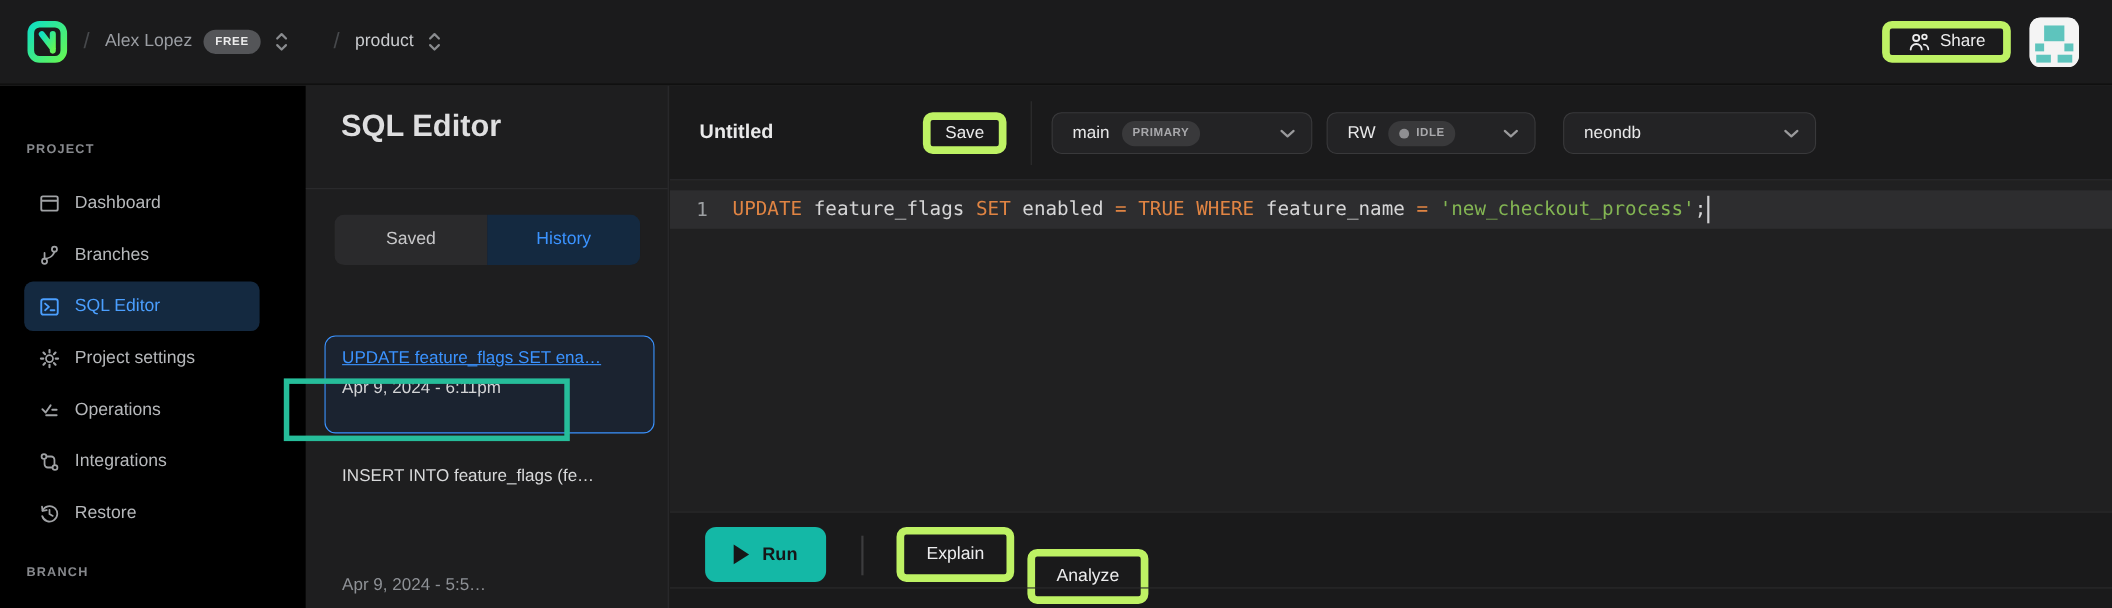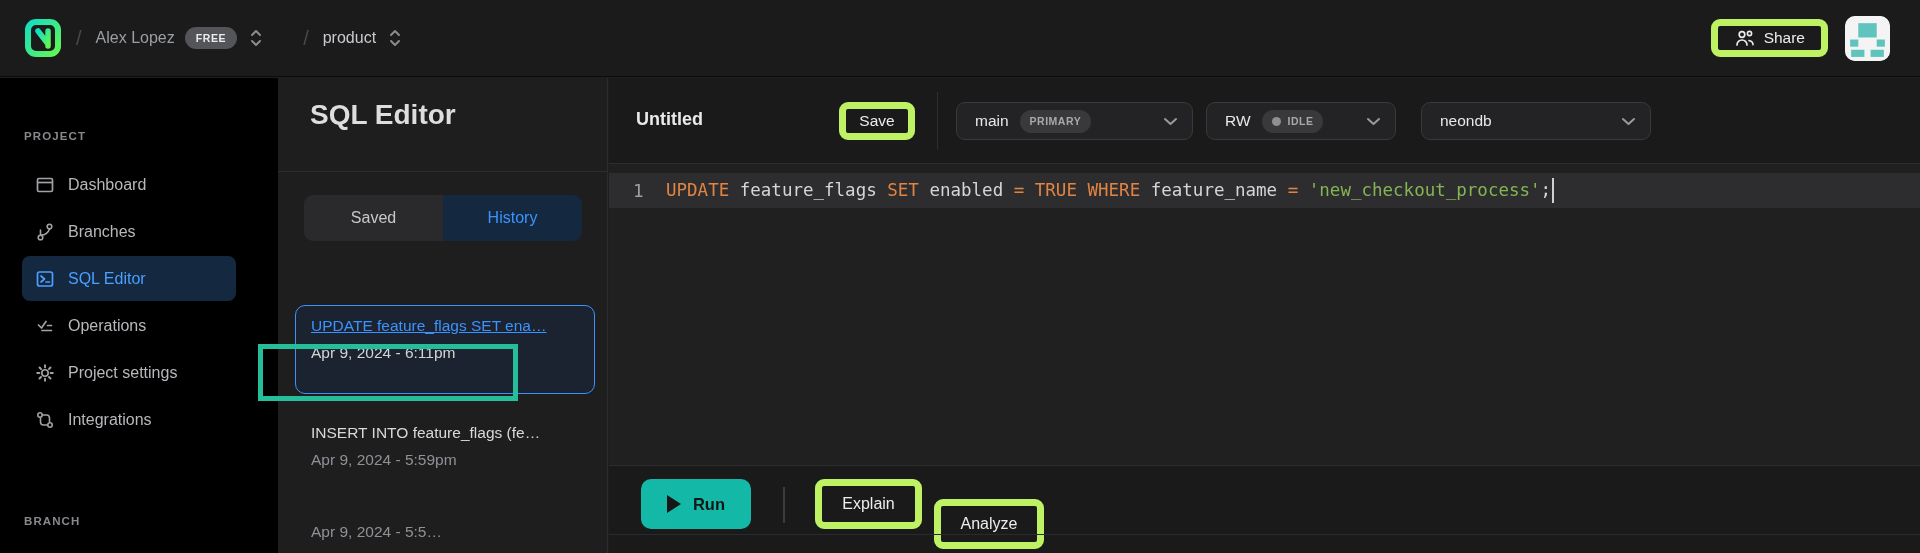--- a/index.html
+++ b/index.html
@@ -166,74 +166,81 @@
         <svg width="20" height="20" viewBox="0 0 20 20">
           <rect x="2.5" y="3" width="15" height="14" rx="2" fill="none" stroke="#4b9fff" stroke-width="1.7"></rect>
           <path d="M6 7 L9.5 10 L6 13" fill="none" stroke="#4b9fff" stroke-width="1.7" stroke-linecap="round" stroke-linejoin="round"></path>
           <line x1="11" y1="13" x2="14.5" y2="13" stroke="#4b9fff" stroke-width="1.7" stroke-linecap="round"></line>
         </svg>
         <span>SQL Editor</span>
       </div>
 
       <div class="nav-item">
         <svg width="20" height="20" viewBox="0 0 20 20">
-          <path d="M3.5 9 L6.5 12 L11 5.5" fill="none" stroke="#a0a2a5" stroke-width="1.7" stroke-linecap="round" stroke-linejoin="round"></path>
-          <line x1="12.5" y1="9.5" x2="16.5" y2="9.5" stroke="#a0a2a5" stroke-width="1.7" stroke-linecap="round"></line>
-          <line x1="7" y1="14.5" x2="16.5" y2="14.5" stroke="#a0a2a5" stroke-width="1.7" stroke-linecap="round"></line>
-        </svg>
-        <span>Operations</span>
-      </div>
-
-      <div class="nav-item">
-        <svg width="20" height="20" viewBox="0 0 20 20">
           <circle cx="10" cy="10" r="3.2" fill="none" stroke="#a0a2a5" stroke-width="1.6"></circle>
           <g stroke="#a0a2a5" stroke-width="1.9" stroke-linecap="round">
             <line x1="10" y1="2.2" x2="10" y2="4.4"></line>
               <line x1="10" y1="15.6" x2="10" y2="17.8"></line>
             <line x1="2.2" y1="10" x2="4.4" y2="10"></line>
               <line x1="15.6" y1="10" x2="17.8" y2="10"></line>
             <line x1="4.5" y1="4.5" x2="6" y2="6"></line>
               <line x1="14" y1="14" x2="15.5" y2="15.5"></line>
             <line x1="15.5" y1="4.5" x2="14" y2="6"></line>
               <line x1="6" y1="14" x2="4.5" y2="15.5"></line>
           </g>
         </svg>
         <span>Project settings</span>
       </div>
 
       <div class="nav-item">
         <svg width="20" height="20" viewBox="0 0 20 20">
+          <path d="M3.5 9 L6.5 12 L11 5.5" fill="none" stroke="#a0a2a5" stroke-width="1.7" stroke-linecap="round" stroke-linejoin="round"></path>
+          <line x1="12.5" y1="9.5" x2="16.5" y2="9.5" stroke="#a0a2a5" stroke-width="1.7" stroke-linecap="round"></line>
+          <line x1="7" y1="14.5" x2="16.5" y2="14.5" stroke="#a0a2a5" stroke-width="1.7" stroke-linecap="round"></line>
+        </svg>
+        <span>Operations</span>
+      </div>
+
+      <div class="nav-item">
+        <svg width="20" height="20" viewBox="0 0 20 20">
           <circle cx="5" cy="5" r="2.2" fill="none" stroke="#a0a2a5" stroke-width="1.6"></circle>
           <circle cx="15" cy="15" r="2.2" fill="none" stroke="#a0a2a5" stroke-width="1.6"></circle>
           <path d="M7.5 5 h4 a3 3 0 0 1 3 3 v4" fill="none" stroke="#a0a2a5" stroke-width="1.6" stroke-linecap="round"></path>
           <path d="M12.5 15 h-4 a3 3 0 0 1 -3 -3 v-4" fill="none" stroke="#a0a2a5" stroke-width="1.6" stroke-linecap="round"></path>
         </svg>
         <span>Integrations</span>
       </div>
 
+      <div class="nav-item">
+        <svg width="20" height="20" viewBox="0 0 20 20">
+          <path d="M3.4 12.2 a7 7 0 1 0 .3 -5" fill="none" stroke="#a0a2a5" stroke-width="1.6" stroke-linecap="round"></path>
+          <path d="M3.2 3.5 L3.7 7.4 L7.5 6.8" fill="none" stroke="#a0a2a5" stroke-width="1.6" stroke-linecap="round" stroke-linejoin="round"></path>
+          <path d="M10 6.5 V10.3 L13 12" fill="none" stroke="#a0a2a5" stroke-width="1.6" stroke-linecap="round"></path>
+        </svg>
+        <span>Restore</span>
+      </div>
     </div>
     <div class="side-label" style="top:437px;">BRANCH</div>
   </div>
 
   <div class="panel">
     <div class="panel-title">SQL Editor</div>
     <div class="panel-divider"></div>
     <div class="segmented">
       <div class="seg">Saved</div>
       <div class="seg active">History</div>
     </div>
 
     <div class="hist-item-selected">
       <div class="hist-query-link">UPDATE feature_flags SET ena…</div>
       <div class="hist-date">Apr 9, 2024 - 6:11pm</div>
     </div>
 
     <div class="hist-item" style="top:346px;">
       <div class="hist-query">INSERT INTO feature_flags (fe…</div>
-      <div class="hist-date-dim">Apr 9, 2024 - 5:59pm</div>
     </div>
 
     <div class="hist-item" style="top:436px;">
       <div class="hist-date-dim">Apr 9, 2024 - 5:5…</div>
     </div>
   </div>
 
   <div class="annotation-box"></div>
 
   <div class="editor">

